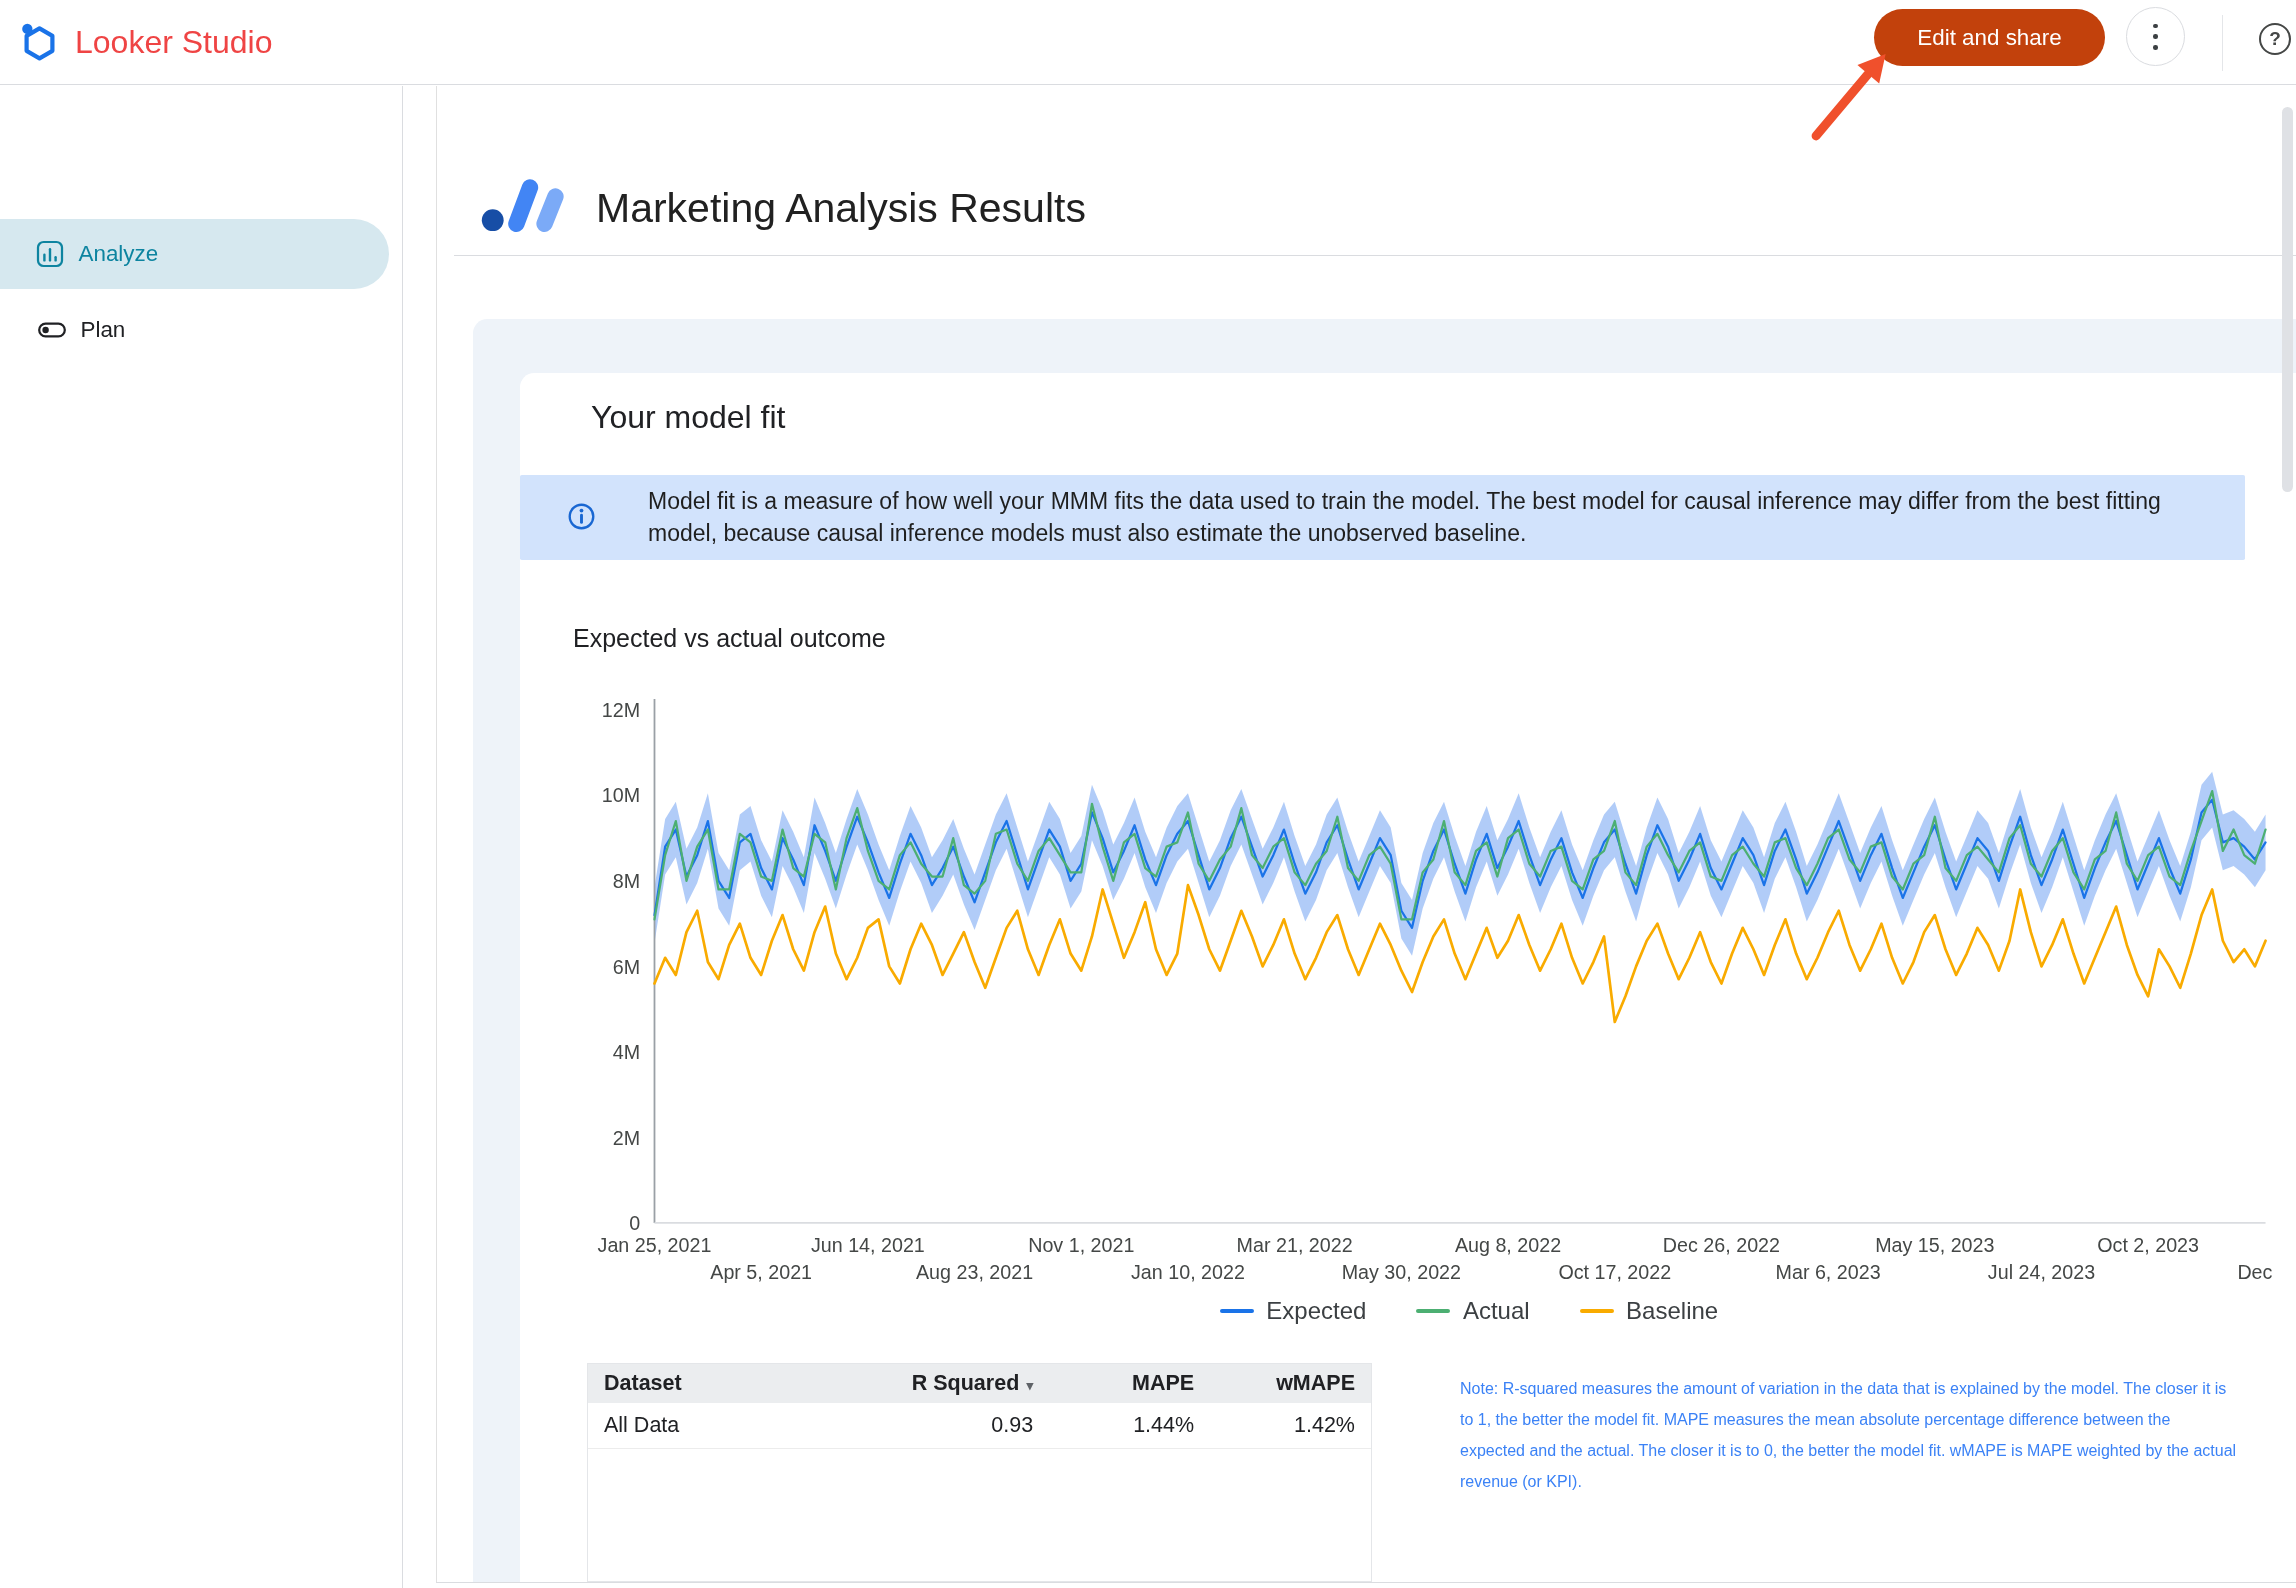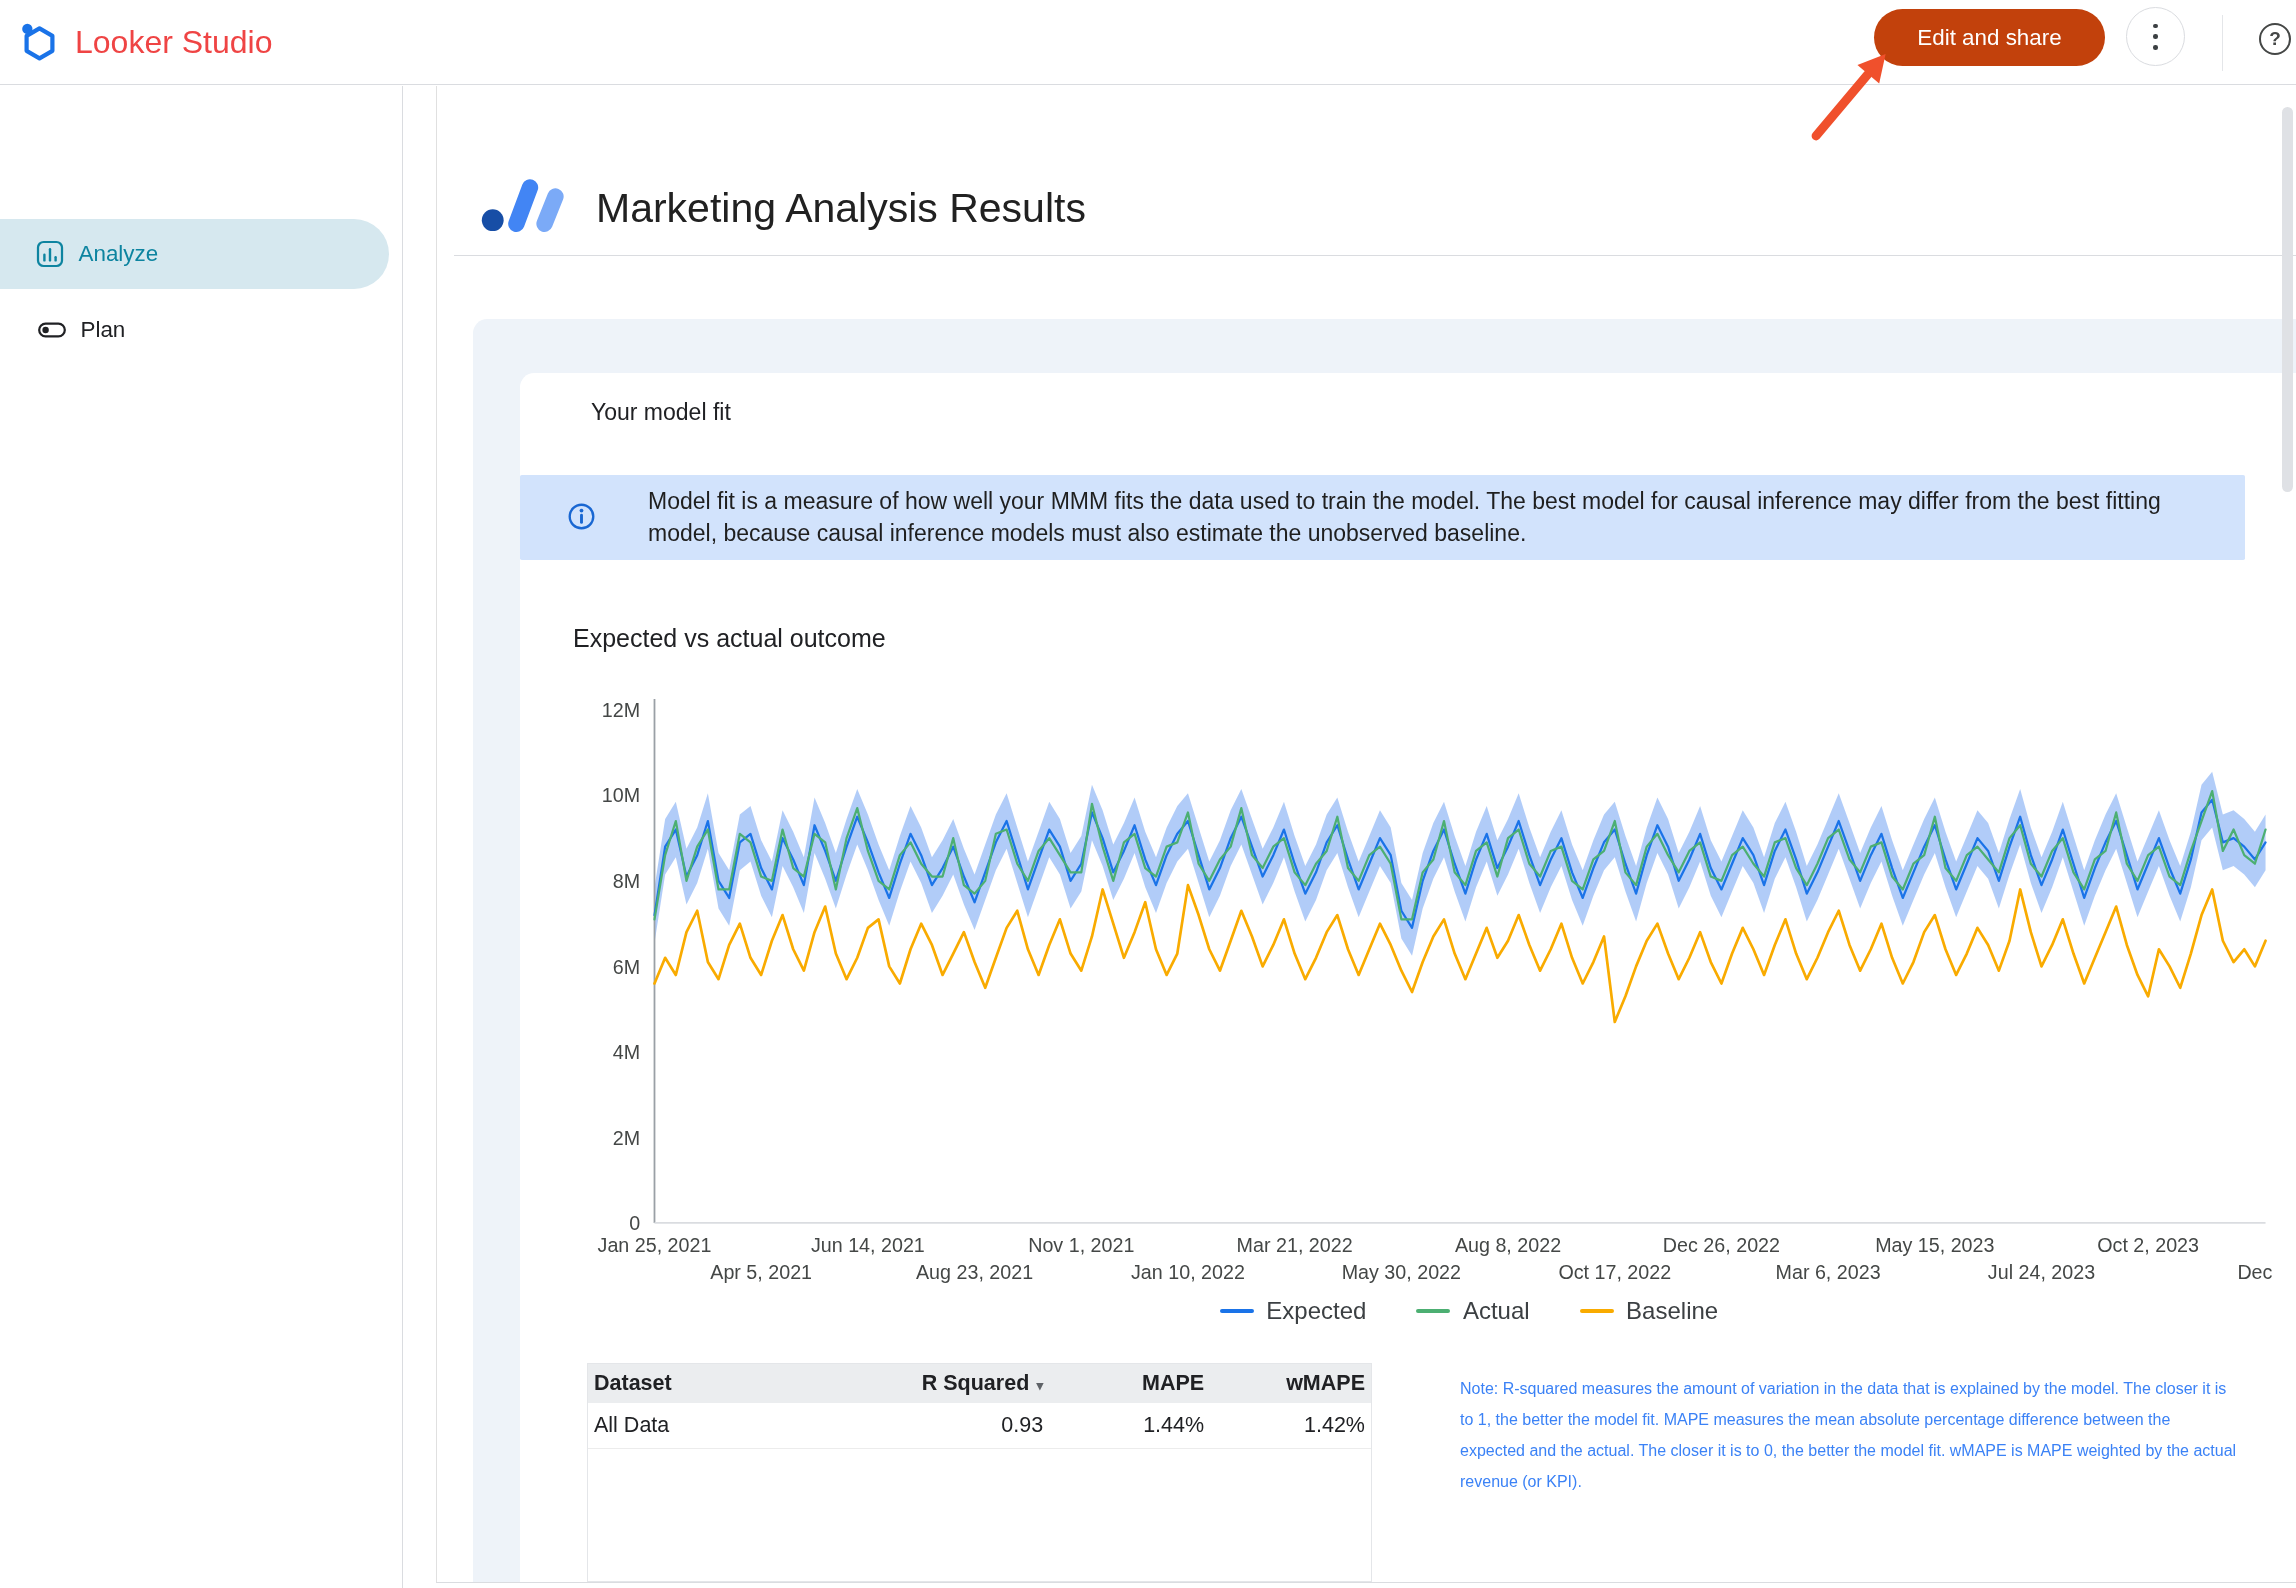--- a/index.html
+++ b/index.html
@@ -31,39 +31,39 @@
   .nav-item{position:absolute;left:0;width:389px;height:70px;display:flex;align-items:center;
     padding-left:34px;box-sizing:border-box;gap:12.5px;font-size:22.4px;font-weight:500;color:#202124;cursor:pointer;}
   .nav-item.active{background:#d6e8ef;border-radius:0 43px 43px 0;color:#0d84a0;}
   
   .page-edge-left{position:absolute;left:436px;top:86px;width:0.9px;height:1496px;background:#e0e0e0;}
   .page-edge-bottom{position:absolute;left:436px;top:1582px;width:1860px;height:0.9px;background:#dadce0;}
   .report-title{position:absolute;left:596px;top:185px;font-size:41px;color:#212121;}
   .header-divider{position:absolute;left:454px;top:255px;width:1842px;height:0.9px;background:#dadce0;}
   .section-bg{position:absolute;left:473px;top:319px;width:1823px;height:1263px;background:#eef3f9;border-radius:14.3px 0 0 0;}
   .card{position:absolute;left:520px;top:373px;width:1776px;height:1209px;background:#ffffff;border-radius:14.3px 0 0 0;}
-  .card-title{position:absolute;left:591px;top:399px;font-size:23px;color:#202124;}
+  .card-title{position:absolute;left:591px;top:399px;font-size:32px;color:#202124;}
   .banner{position:absolute;left:520px;top:475px;width:1725px;height:85px;background:#d2e3fc;border-radius:1.8px;}
   .banner-icon{position:absolute;left:567px;top:502px;}
   .banner-text{position:absolute;left:648px;top:485px;width:1522px;font-size:23px;line-height:32px;color:#1f1f1f;}
   .section-title{position:absolute;left:573px;top:624px;font-size:25px;color:#202124;text-align:right;}
   .chart-svg{position:absolute;left:573px;top:690px;}
   .tick{font-family:"Liberation Sans",sans-serif;font-size:22px;fill:#444746;}
   .legend{position:absolute;left:663px;top:1297px;width:1612px;display:flex;justify-content:center;
     align-items:center;gap:50px;}
   .legend-item{display:flex;align-items:center;gap:12.5px;font-size:24px;color:#3c4043;}
   .legend-swatch{width:34px;height:4.5px;border-radius:2.7px;background:#999;}
   
   .tbl{position:absolute;left:587px;top:1363px;width:785px;height:219px;border:0.9px solid #e4e6e9;
     background:#fff;box-sizing:border-box;}
   .tbl-head{display:grid;grid-template-columns:2.2fr 2.1fr 1.5fr 1.5fr;background:#ebedef;height:39px;
     align-items:center;font-weight:700;font-size:21.5px;color:#202124;}
   .tbl-row{display:grid;grid-template-columns:2.2fr 2.1fr 1.5fr 1.5fr;height:45px;align-items:center;
     font-size:21.5px;color:#202124;border-bottom:0.9px solid #ececec;}
-  .cell{padding:0 6px;white-space:nowrap;}
+  .cell{padding:0 16px;white-space:nowrap;}
   .num{text-align:right;}
   .sort-arrow{font-size:13.4px;color:#5f6368;margin-left:7.2px;}
   
   .note{position:absolute;left:1460px;top:1373px;width:777px;font-size:16px;line-height:31px;color:#3b82f6;}
   
   .scroll-thumb{position:absolute;left:2282px;top:107px;width:10.7px;height:385px;border-radius:5.4px;background:#dfe1e5;z-index:30;}
   .arrow-annotation{position:absolute;left:1782px;top:45px;z-index:99;pointer-events:none;}
 </style>
 </head>
 <body>

